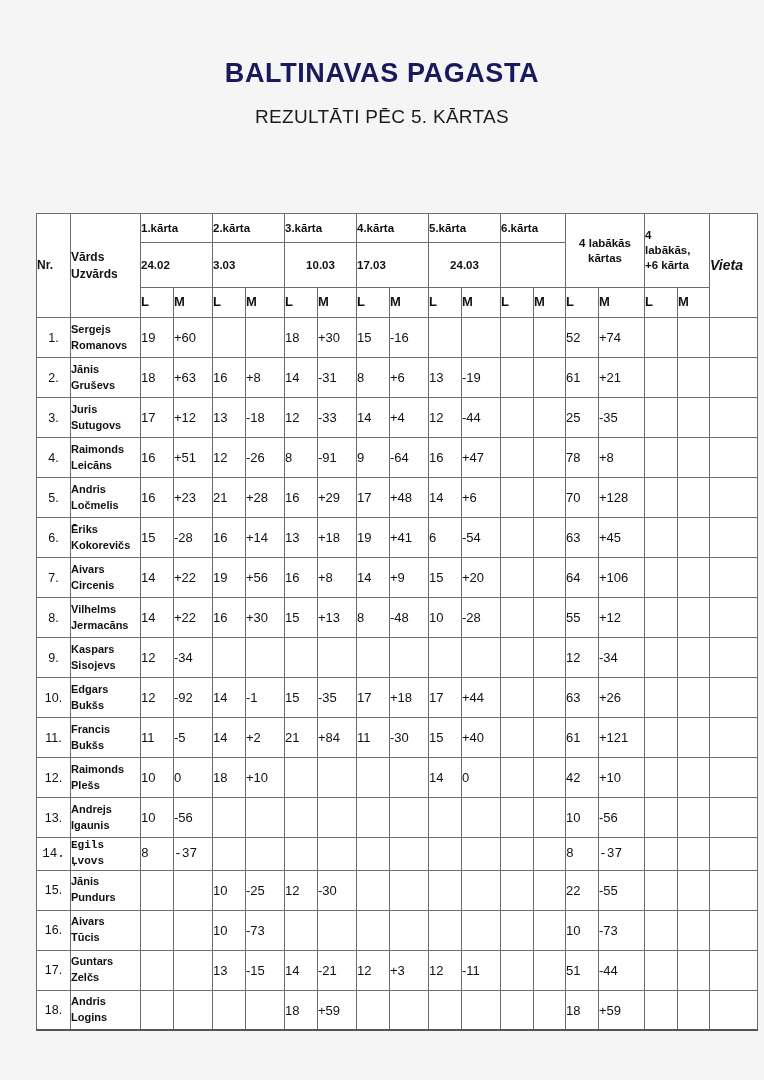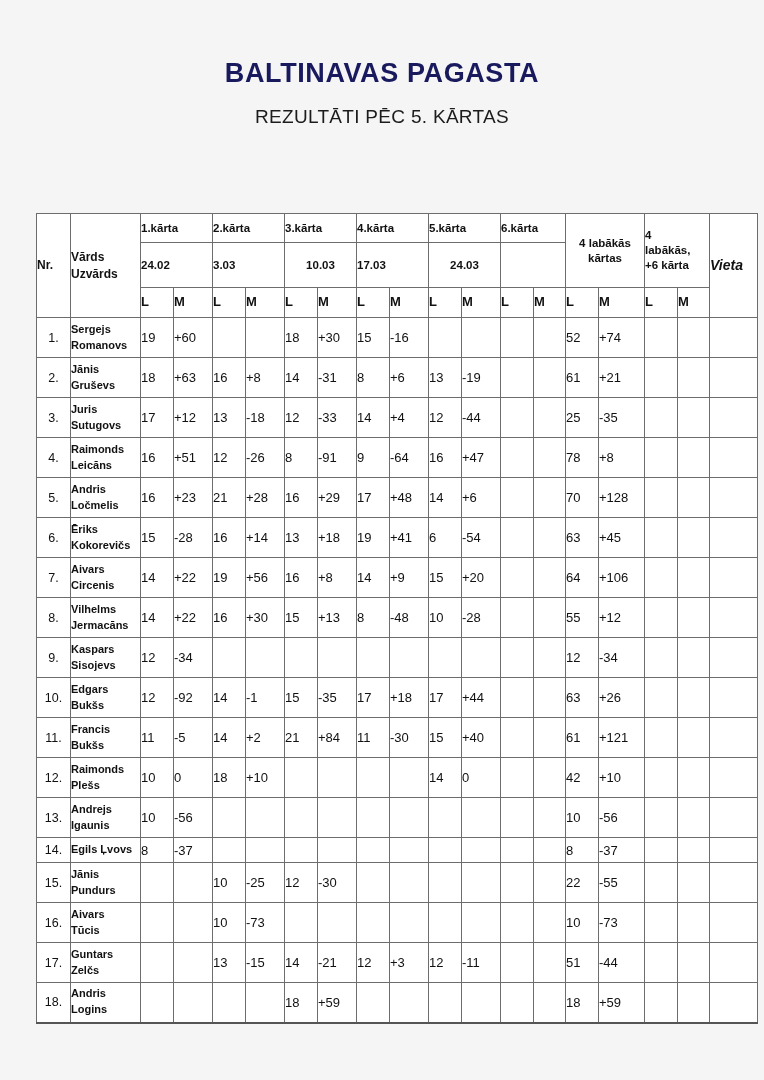--- a/index.html
+++ b/index.html
@@ -117,21 +117,21 @@
     line-height: 1.45;
     color: #111;
   }
   td.num {
     text-align: left;
     padding-left: 6px;
     font-size: 13px;
     color: #111;
   }
   tr.datarow { height: 40px; }
-  tr.datarow.single { height: 25px; }
+  tr.datarow.single { height: 25px; font-family: Liberation Mono, monospace; }
   td.cellpad { padding-top: 3px; padding-bottom: 3px; vertical-align: top; }
   td.name .nm { display: block; }
 
   
   table.results tr.last td { border-bottom: 2px solid #555; }
 </style>
 </head>
 <body>
 
 <div class="page">

